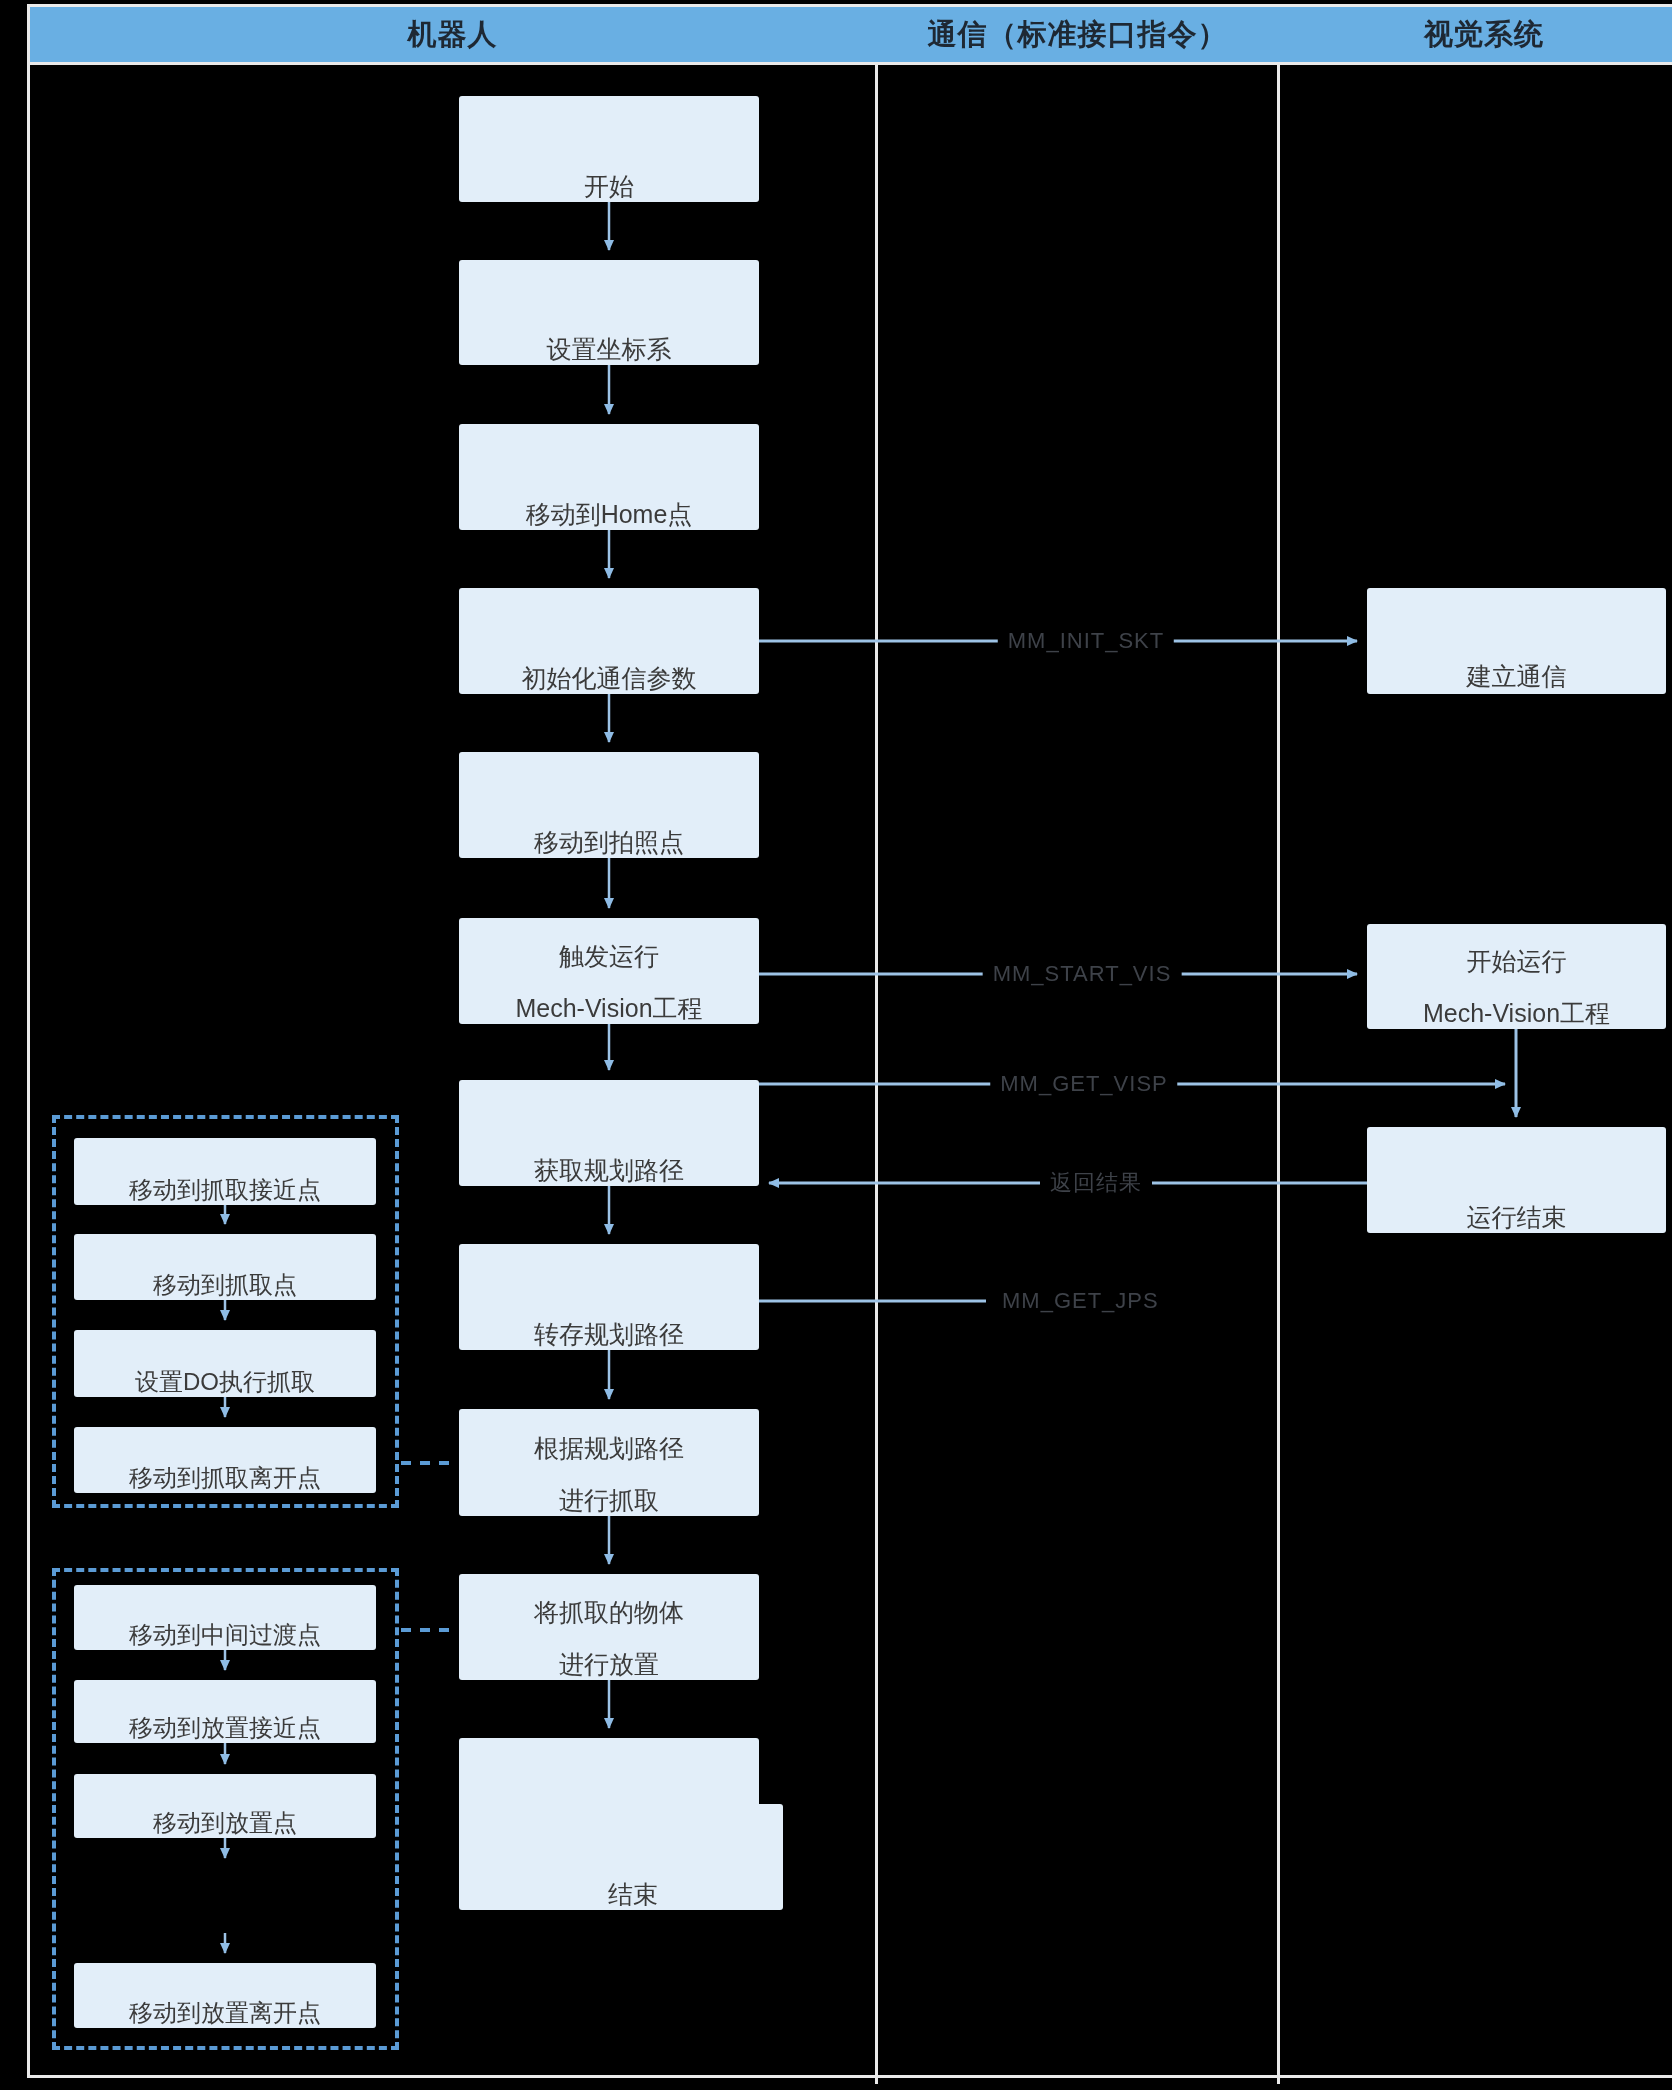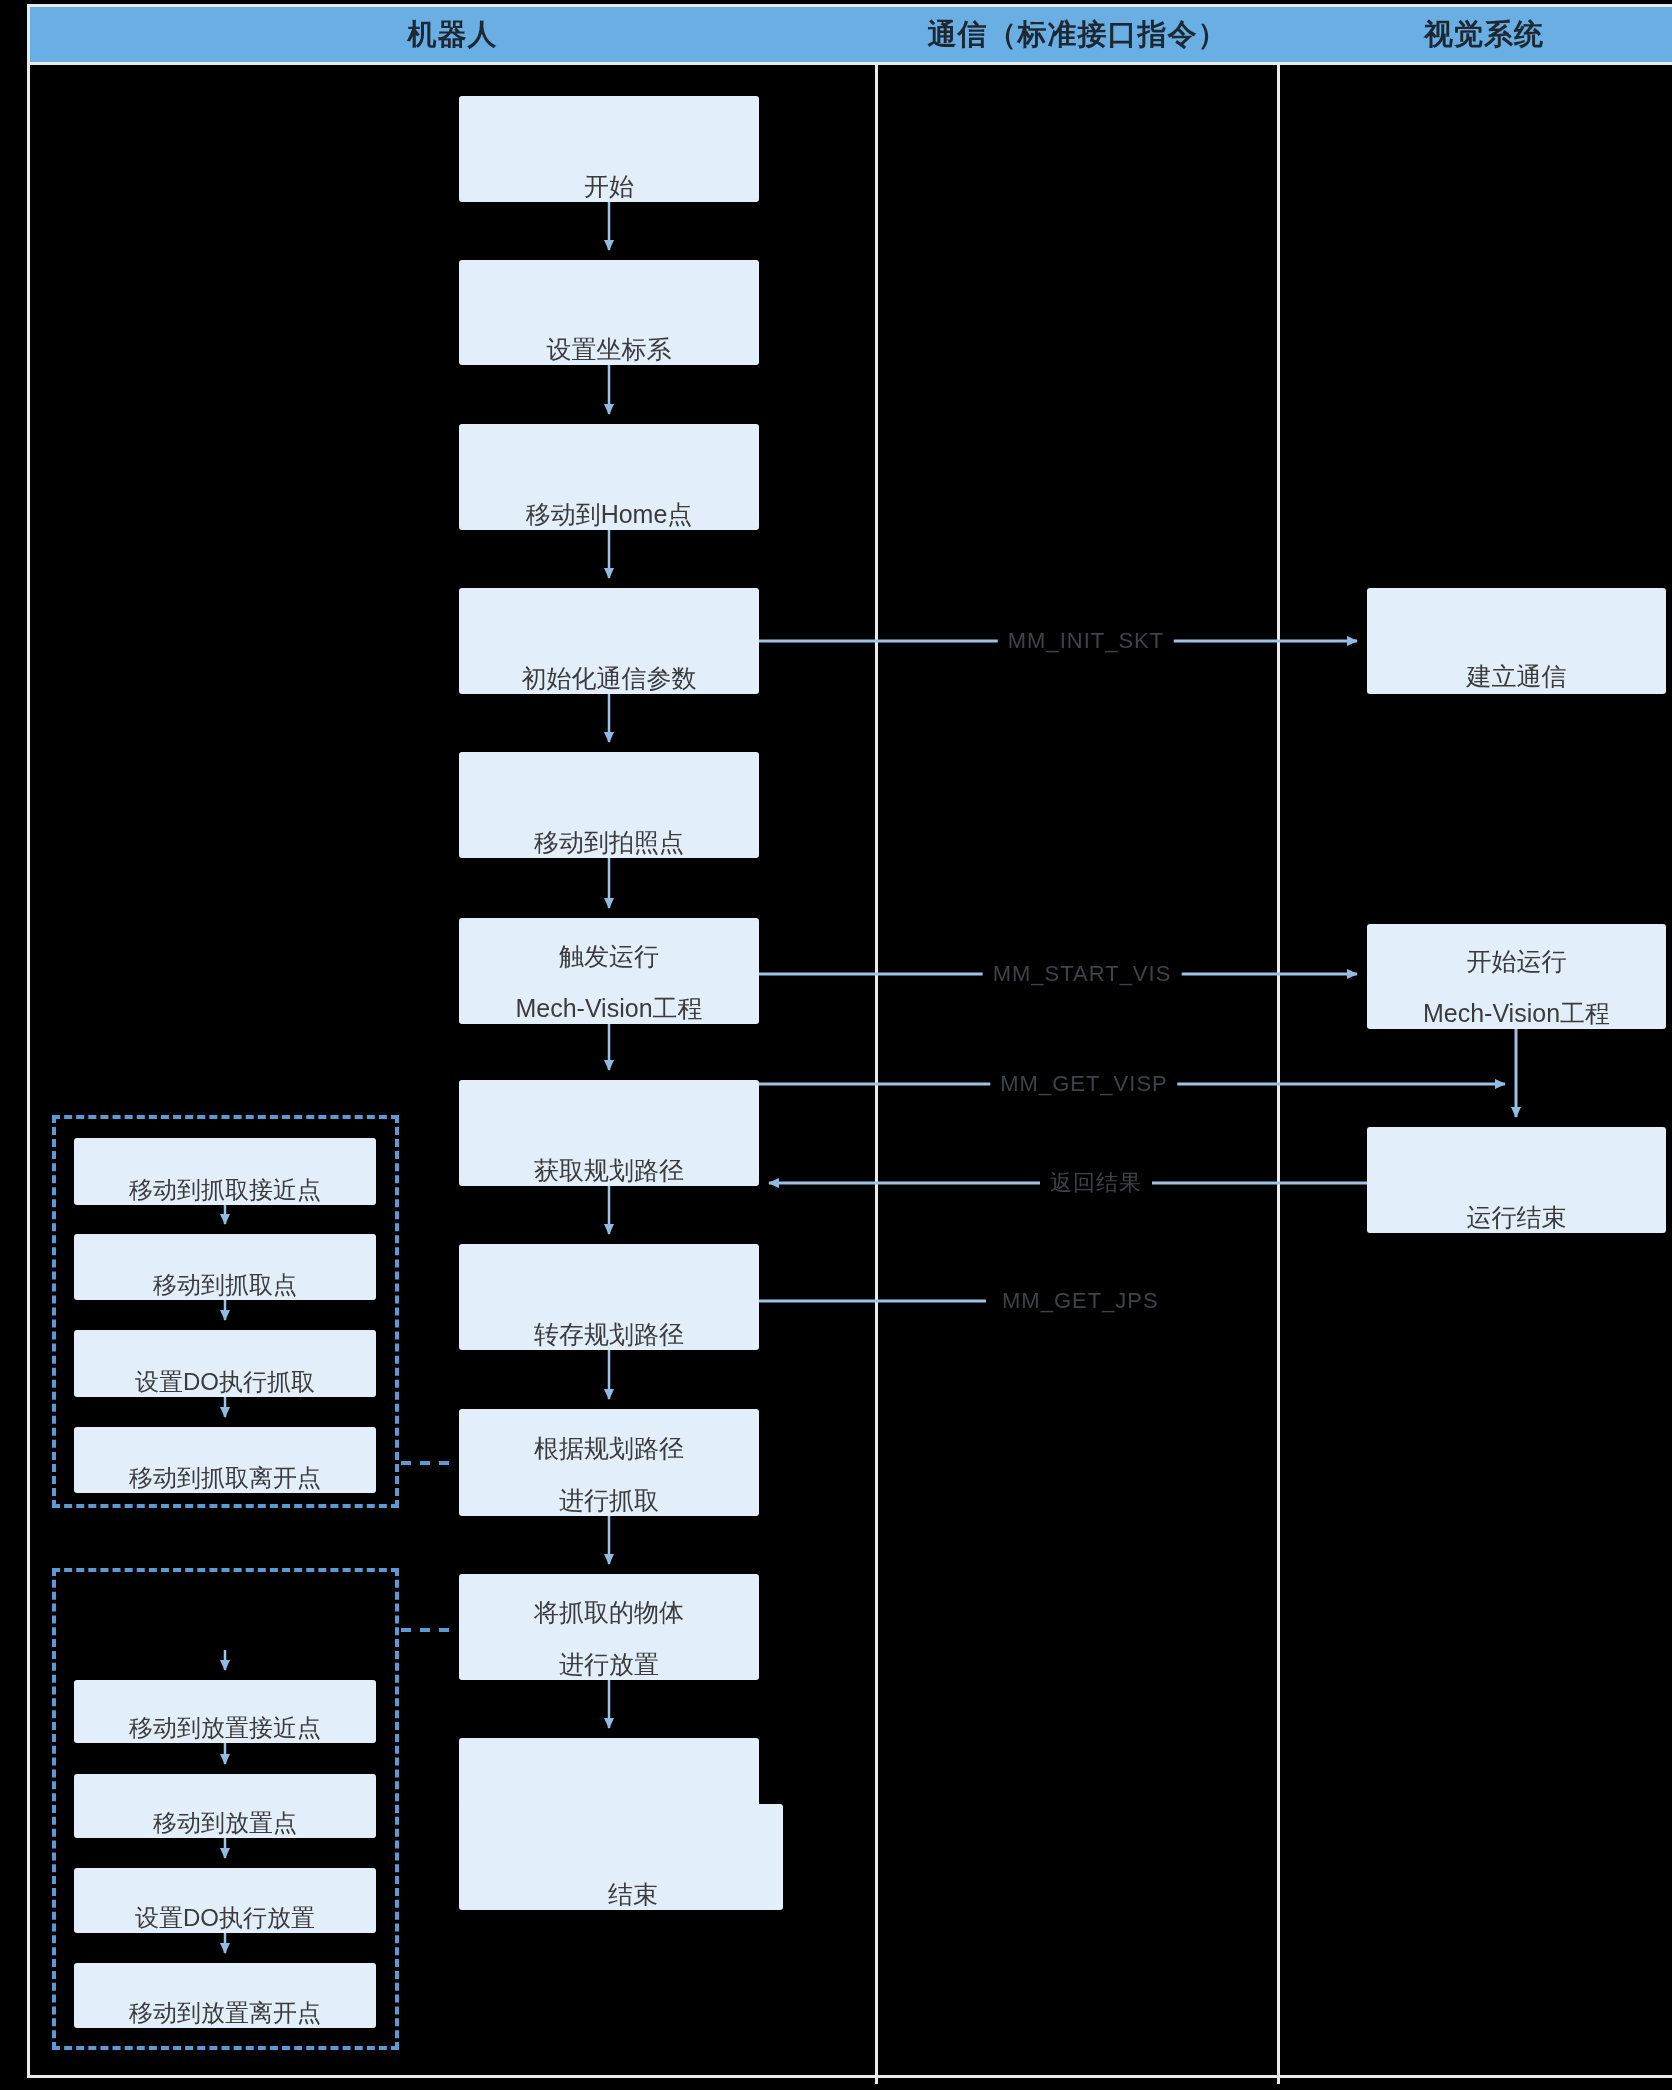--- a/index.html
+++ b/index.html
@@ -174,28 +174,28 @@
   <div class="box group-col" style="top:1234px;height:66px;">
     <div>移动到抓取点</div>
   </div>
   <div class="box group-col" style="top:1330px;height:67px;">
     <div>设置DO执行抓取</div>
   </div>
   <div class="box group-col" style="top:1427px;height:66px;">
     <div>移动到抓取离开点</div>
   </div>
 
+  <div class="box group-col" style="top:1585px;height:65px;">
+    <div>移动到中间过渡点</div>
+  </div>
   <div class="box group-col" style="top:1680px;height:63px;">
     <div>移动到放置接近点</div>
   </div>
   <div class="box group-col" style="top:1774px;height:64px;">
     <div>移动到放置点</div>
-  </div>
-  <div class="box group-col" style="top:1868px;height:65px;">
-    <div>设置DO执行放置</div>
   </div>
   <div class="box group-col" style="top:1963px;height:65px;">
     <div>移动到放置离开点</div>
   </div>
 
   <div class="comm-label" style="left:1062px;top:641px;">MM_INIT_SKT</div>
   <div class="comm-label" style="left:1058px;top:974px;">MM_START_VIS</div>
   <div class="comm-label" style="left:1060px;top:1084px;">MM_GET_VISP</div>
   <div class="comm-label" style="left:1072px;top:1183px;">返回结果</div>
   <div class="comm-label left-anchor" style="left:968px;top:1301px;">MM_GET_JPS</div>

